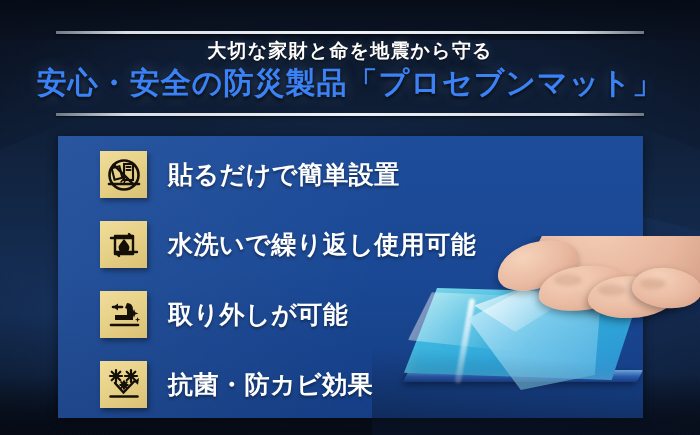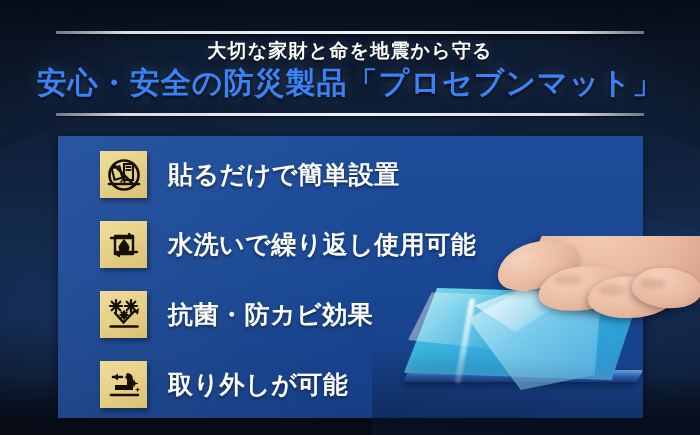--- a/index.html
+++ b/index.html
@@ -183,20 +183,38 @@
       <div class="icon-box">
         <svg width="40" height="40" viewBox="0 0 40 40">
           <g stroke="#141008" fill="none" stroke-width="2.4" stroke-linecap="round" stroke-linejoin="round">
             <rect x="11" y="11" width="18" height="18"></rect>
             <path d="M7 13 h22 l-4 -4 M33 27 h-22 l4 4"></path>
           </g>
           <path d="M20 14 c3.6 4.4 5.4 6.6 5.4 8.6 a5.4 5.4 0 0 1 -10.8 0 c0 -2 1.8 -4.2 5.4 -8.6 z" fill="#141008"></path>
         </svg>
       </div>
       <div class="flabel">水洗いで繰り返し使用可能</div>
+    </div>
+
+    <div class="frow">
+      <div class="icon-box">
+        <svg width="40" height="40" viewBox="0 0 40 40">
+          <path d="M23 8 q6 0 6 7 v10 h-18 v-5 h12 v-5 q0 -2 -2 -2 z" fill="#141008"></path>
+          <g stroke="#141008" stroke-width="2.6" stroke-linecap="round" fill="none">
+            <line x1="7" y1="30" x2="34" y2="30"></line>
+            <line x1="18" y1="12" x2="9" y2="12"></line>
+          </g>
+          <path d="M9 12 l5 -3.6 v7.2 z" fill="#141008"></path>
+          <g fill="#141008">
+            <path d="M30 14 l1.2 3.2 L34.4 18.4 L31.2 19.6 L30 22.8 L28.8 19.6 L25.6 18.4 L28.8 17.2 z"></path>
+            <path d="M33.6 22 l.7 1.9 1.9 .7 -1.9 .7 -.7 1.9 -.7 -1.9 -1.9 -.7 1.9 -.7 z"></path>
+          </g>
+        </svg>
+      </div>
+      <div class="flabel">取り外しが可能</div>
     </div>
 
     <div class="frow">
       <div class="icon-box">
         <svg width="40" height="40" viewBox="0 0 40 40">
           <g fill="#141008">
             <g transform="translate(12,11)">
               <g stroke="#141008" stroke-width="2.2" stroke-linecap="round">
                 <line x1="0" y1="-6" x2="0" y2="6"></line>
                   <line x1="-6" y1="0" x2="6" y2="0"></line>
@@ -227,38 +245,20 @@
           <g stroke="#141008" stroke-width="2.5" fill="none" stroke-linecap="round">
             <path d="M11 18 L19.5 27.5 L30 16.5"></path>
             <line x1="6.5" y1="31.5" x2="33.5" y2="31.5"></line>
           </g>
           <path d="M30 16.5 l5 -3.4 -1 6.6 z" fill="#141008"></path>
         </svg>
       </div>
       <div class="flabel">抗菌・防カビ効果</div>
     </div>
 
-    <div class="frow">
-      <div class="icon-box">
-        <svg width="40" height="40" viewBox="0 0 40 40">
-          <path d="M23 8 q6 0 6 7 v10 h-18 v-5 h12 v-5 q0 -2 -2 -2 z" fill="#141008"></path>
-          <g stroke="#141008" stroke-width="2.6" stroke-linecap="round" fill="none">
-            <line x1="7" y1="30" x2="34" y2="30"></line>
-            <line x1="18" y1="12" x2="9" y2="12"></line>
-          </g>
-          <path d="M9 12 l5 -3.6 v7.2 z" fill="#141008"></path>
-          <g fill="#141008">
-            <path d="M30 14 l1.2 3.2 L34.4 18.4 L31.2 19.6 L30 22.8 L28.8 19.6 L25.6 18.4 L28.8 17.2 z"></path>
-            <path d="M33.6 22 l.7 1.9 1.9 .7 -1.9 .7 -.7 1.9 -.7 -1.9 -1.9 -.7 1.9 -.7 z"></path>
-          </g>
-        </svg>
-      </div>
-      <div class="flabel">取り外しが可能</div>
-    </div>
-
   </div>
 
   <div class="photo">
     <div class="mat">
       <div class="mat-edge"></div>
       <div class="mat-top"></div>
       <div class="mat-gloss"></div>
       <div class="mat-fold"></div>
       <div class="mat-peel"></div>
       <div class="mat-peel-hi"></div>

